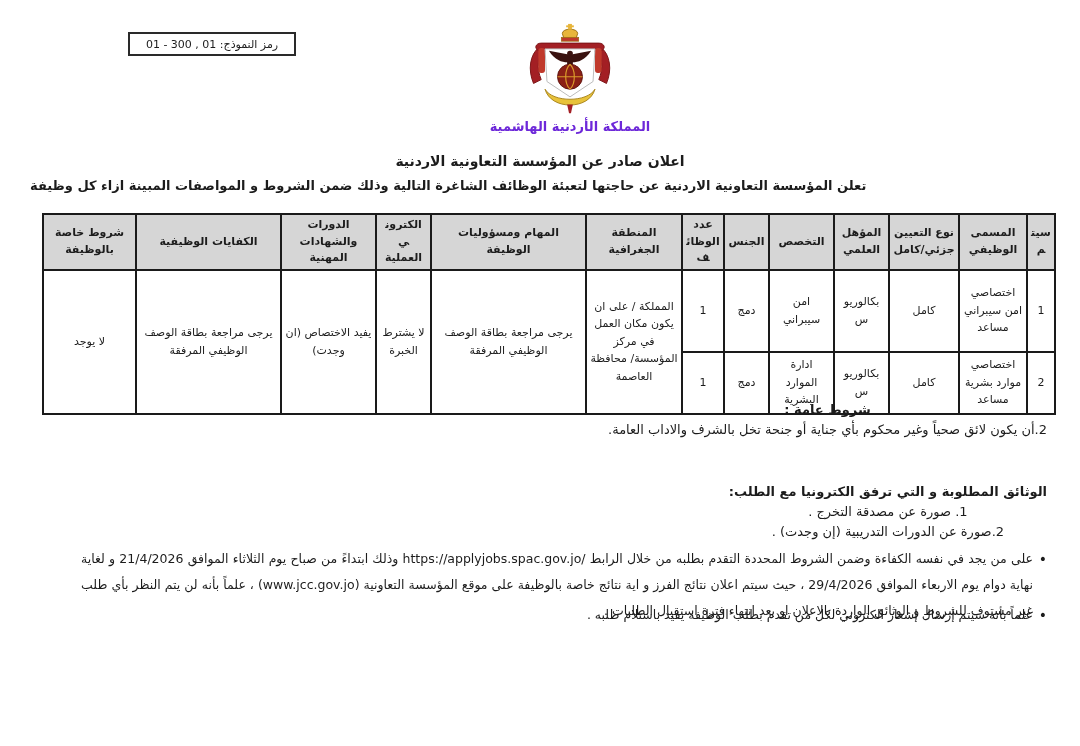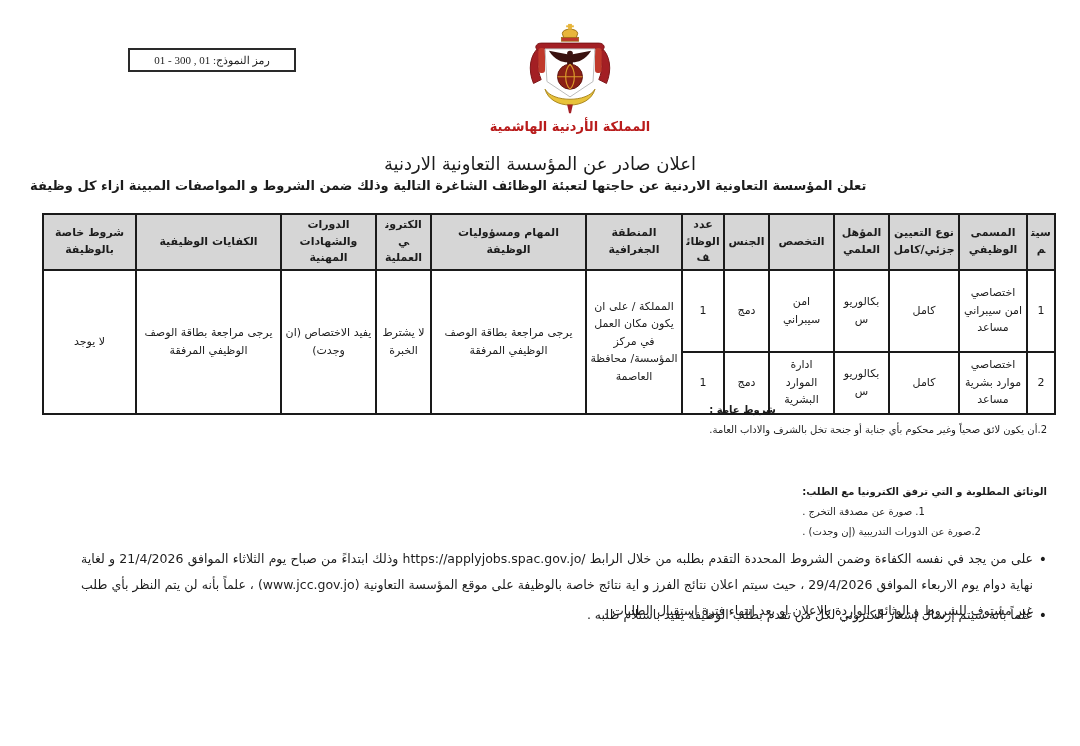--- a/index.html
+++ b/index.html
@@ -3,56 +3,56 @@
 <meta charset="utf-8">
 <style>
   html,body{margin:0;padding:0;background:#e8e8e8;}
   .page{
     position:relative;width:1080px;height:746px;background:#ffffff;
     margin:0 auto;overflow:hidden;
     font-family:"DejaVu Sans",sans-serif;color:#1c1c1c;
   }
   
   .form-code{
-    position:absolute;left:128px;top:48px;width:164px;height:20px;
+    position:absolute;left:128px;top:32px;width:164px;height:20px;
     border:2px solid #2a2a2a;display:flex;align-items:center;justify-content:center;
-    font-size:11px;direction:rtl;white-space:nowrap;font-family:Liberation Serif, serif;
+    font-size:11px;direction:rtl;white-space:nowrap;
   }
   
   .emblem{position:absolute;left:510px;top:22px;width:120px;height:96px;}
   .emblem svg{width:100%;height:100%;display:block;}
   .emblem-caption{
     position:absolute;left:440px;top:119px;width:260px;text-align:center;
-    direction:rtl;font-size:13px;font-weight:bold;color:#b91c1c;
+    direction:rtl;font-size:13px;font-weight:bold;color:#6d28d9;
     letter-spacing:-0.5px;transform:scaleY(1.05);
   }
   
   .title{
     position:absolute;left:0;right:0;top:153px;text-align:center;direction:rtl;
-    font-size:18px;font-weight:normal;
+    font-size:14px;font-weight:bold;
   }
   .subtitle{
     position:absolute;left:30px;right:30px;top:178px;text-align:left;direction:rtl;
     font-size:13px;font-weight:bold;
   }
   
   table.jobs{
     position:absolute;left:42px;top:213px;width:1005px;
     border-collapse:collapse;table-layout:fixed;direction:rtl;
   }
   table.jobs th,table.jobs td{
     border:2px solid #1a1a1a;text-align:center;vertical-align:middle;
     padding:2px 3px;word-wrap:break-word;
   }
   table.jobs th{background:#d6d6d6;font-size:11px;font-weight:bold;height:48px;line-height:1.5;}
   table.jobs td{font-size:11px;line-height:1.6;background:#fff;}
   tr.r1 td{height:76px;}
   tr.r2 td{height:56px;}
   
-  .rtl-block{position:absolute;right:33px;direction:rtl;text-align:left;font-size:10px;line-height:20px;}
+  .rtl-block{position:absolute;right:33px;direction:rtl;text-align:center;font-size:13px;line-height:20px;}
   .rtl-block .hdr{font-weight:600;}
   .bullets{position:absolute;right:33px;left:33px;direction:rtl;font-size:12.5px;margin-left:48px;}
   .bullet-item{position:relative;padding-right:14px;text-align:justify;line-height:26px;}
   .bullet-item::before{content:"\2022";position:absolute;right:0;top:0;font-size:14px;}
   .bullet-single{text-align:right;}
 </style>
 </head>
 <body>
 
 <div class="page">

